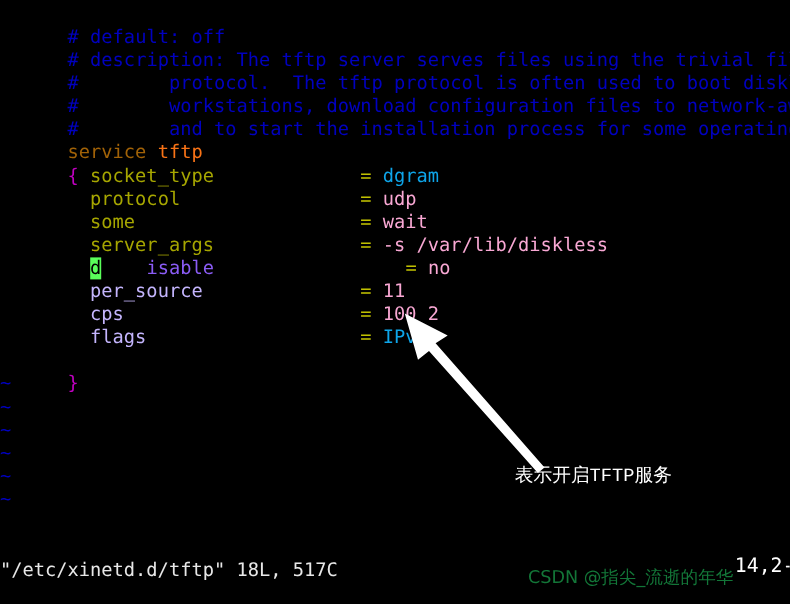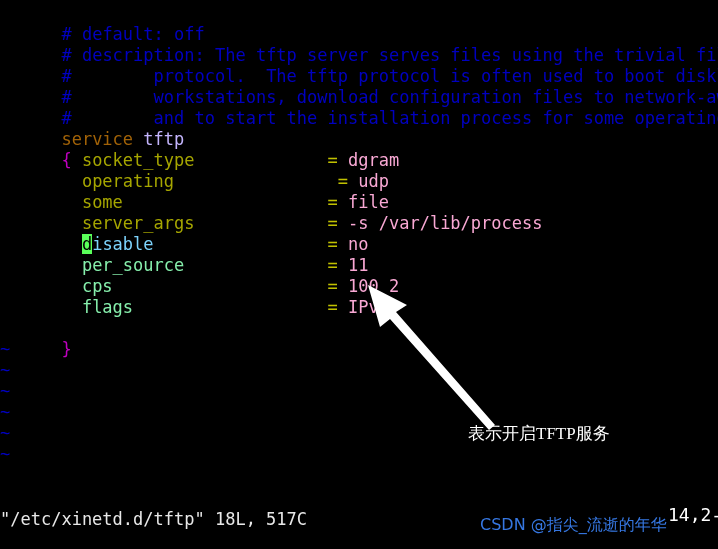--- a/index.html
+++ b/index.html
@@ -29,28 +29,28 @@
   .line {
     height: 21px;
     white-space: pre;
     letter-spacing: 0px;
   }
   .seg { white-space: pre; }
 
   
   .c-comment  { color: #0000c0; }          
   .c-keyword  { color: #a16207; }          
-  .c-string   { color: #c4b5fd; }          
+  .c-string   { color: #f97316; }          
   .c-brace    { color: #c000c0; }          
   .c-attr     { color: #a6a600; }          
-  .c-attr2    { color: #86efac; }          
-  .c-attr-mag { color: #7dd3fc; }          
+  .c-attr2    { color: #c4b5fd; }          
+  .c-attr-mag { color: #8b5cf6; margin-left: 41px; }          
   .c-eq       { color: #c0c000; }          
   .c-val      { color: #f9a8d4; }          
-  .c-val-cy   { color: #f9a8d4; }          
+  .c-val-cy   { color: #0ea5e9; }          
   .c-tilde    { color: #0000c0; }
 
   .cursor {
     background: #5aff5a;
     color: #000000;
   }
 
   
   #statusline {
     position: absolute;
@@ -82,32 +82,32 @@
     top: 275px;
     width: 170px;
     height: 155px;
     pointer-events: none;
   }
   #annotation-text {
     position: absolute;
     left: 468px;
     top: 423px;
     color: #ffffff;
-    font-family: Liberation Serif, serif;
+    font-family: Liberation Mono, monospace;
     font-size: 17px;
     line-height: 22px;
     white-space: nowrap;
   }
 
   
   #watermark {
     position: absolute;
     left: 480px;
     top: 514px;
-    color: #3b82f6;
+    color: #15803d;
     font-family: "DejaVu Sans", "Liberation Sans", sans-serif;
     font-size: 16px;
     line-height: 22px;
     white-space: nowrap;
     opacity: 0.92;
   }
 </style>
 </head>
 <body>
 
@@ -134,23 +134,23 @@
     <div class="line">
       <span class="seg c-keyword">service</span><span class="seg"> </span><span class="seg c-string">tftp</span>
     </div>
 
     <div class="line">
       <span class="seg c-brace">{</span>
     </div>
 
     <div id="attr-rows">
         <div class="line"><span class="seg">        </span><span class="seg c-attr">socket_type             </span><span class="seg c-eq">= </span><span class="seg c-val-cy">dgram</span></div>
-        <div class="line"><span class="seg">        </span><span class="seg c-attr">operating                </span><span class="seg c-eq">= </span><span class="seg c-val">udp</span></div>
-        <div class="line"><span class="seg">        </span><span class="seg c-attr">some                    </span><span class="seg c-eq">= </span><span class="seg c-val">file</span></div>
-        <div class="line"><span class="seg">        </span><span class="seg c-attr">server_args             </span><span class="seg c-eq">= </span><span class="seg c-val">-s /var/lib/process</span></div>
+        <div class="line"><span class="seg">        </span><span class="seg c-attr">protocol                </span><span class="seg c-eq">= </span><span class="seg c-val">udp</span></div>
+        <div class="line"><span class="seg">        </span><span class="seg c-attr">some                    </span><span class="seg c-eq">= </span><span class="seg c-val">wait</span></div>
+        <div class="line"><span class="seg">        </span><span class="seg c-attr">server_args             </span><span class="seg c-eq">= </span><span class="seg c-val">-s /var/lib/diskless</span></div>
         <div class="line"><span class="seg">        </span><span class="seg cursor">d</span><span class="seg c-attr-mag">isable                 </span><span class="seg c-eq">= </span><span class="seg c-val">no</span></div>
         <div class="line"><span class="seg">        </span><span class="seg c-attr2">per_source              </span><span class="seg c-eq">= </span><span class="seg c-val">11</span></div>
         <div class="line"><span class="seg">        </span><span class="seg c-attr2">cps                     </span><span class="seg c-eq">= </span><span class="seg c-val">100 2</span></div>
         <div class="line"><span class="seg">        </span><span class="seg c-attr2">flags                   </span><span class="seg c-eq">= </span><span class="seg c-val-cy">IPv4</span></div>
       </div>
 
     <div class="line">
       <span class="seg c-brace">}</span>
     </div>
 

